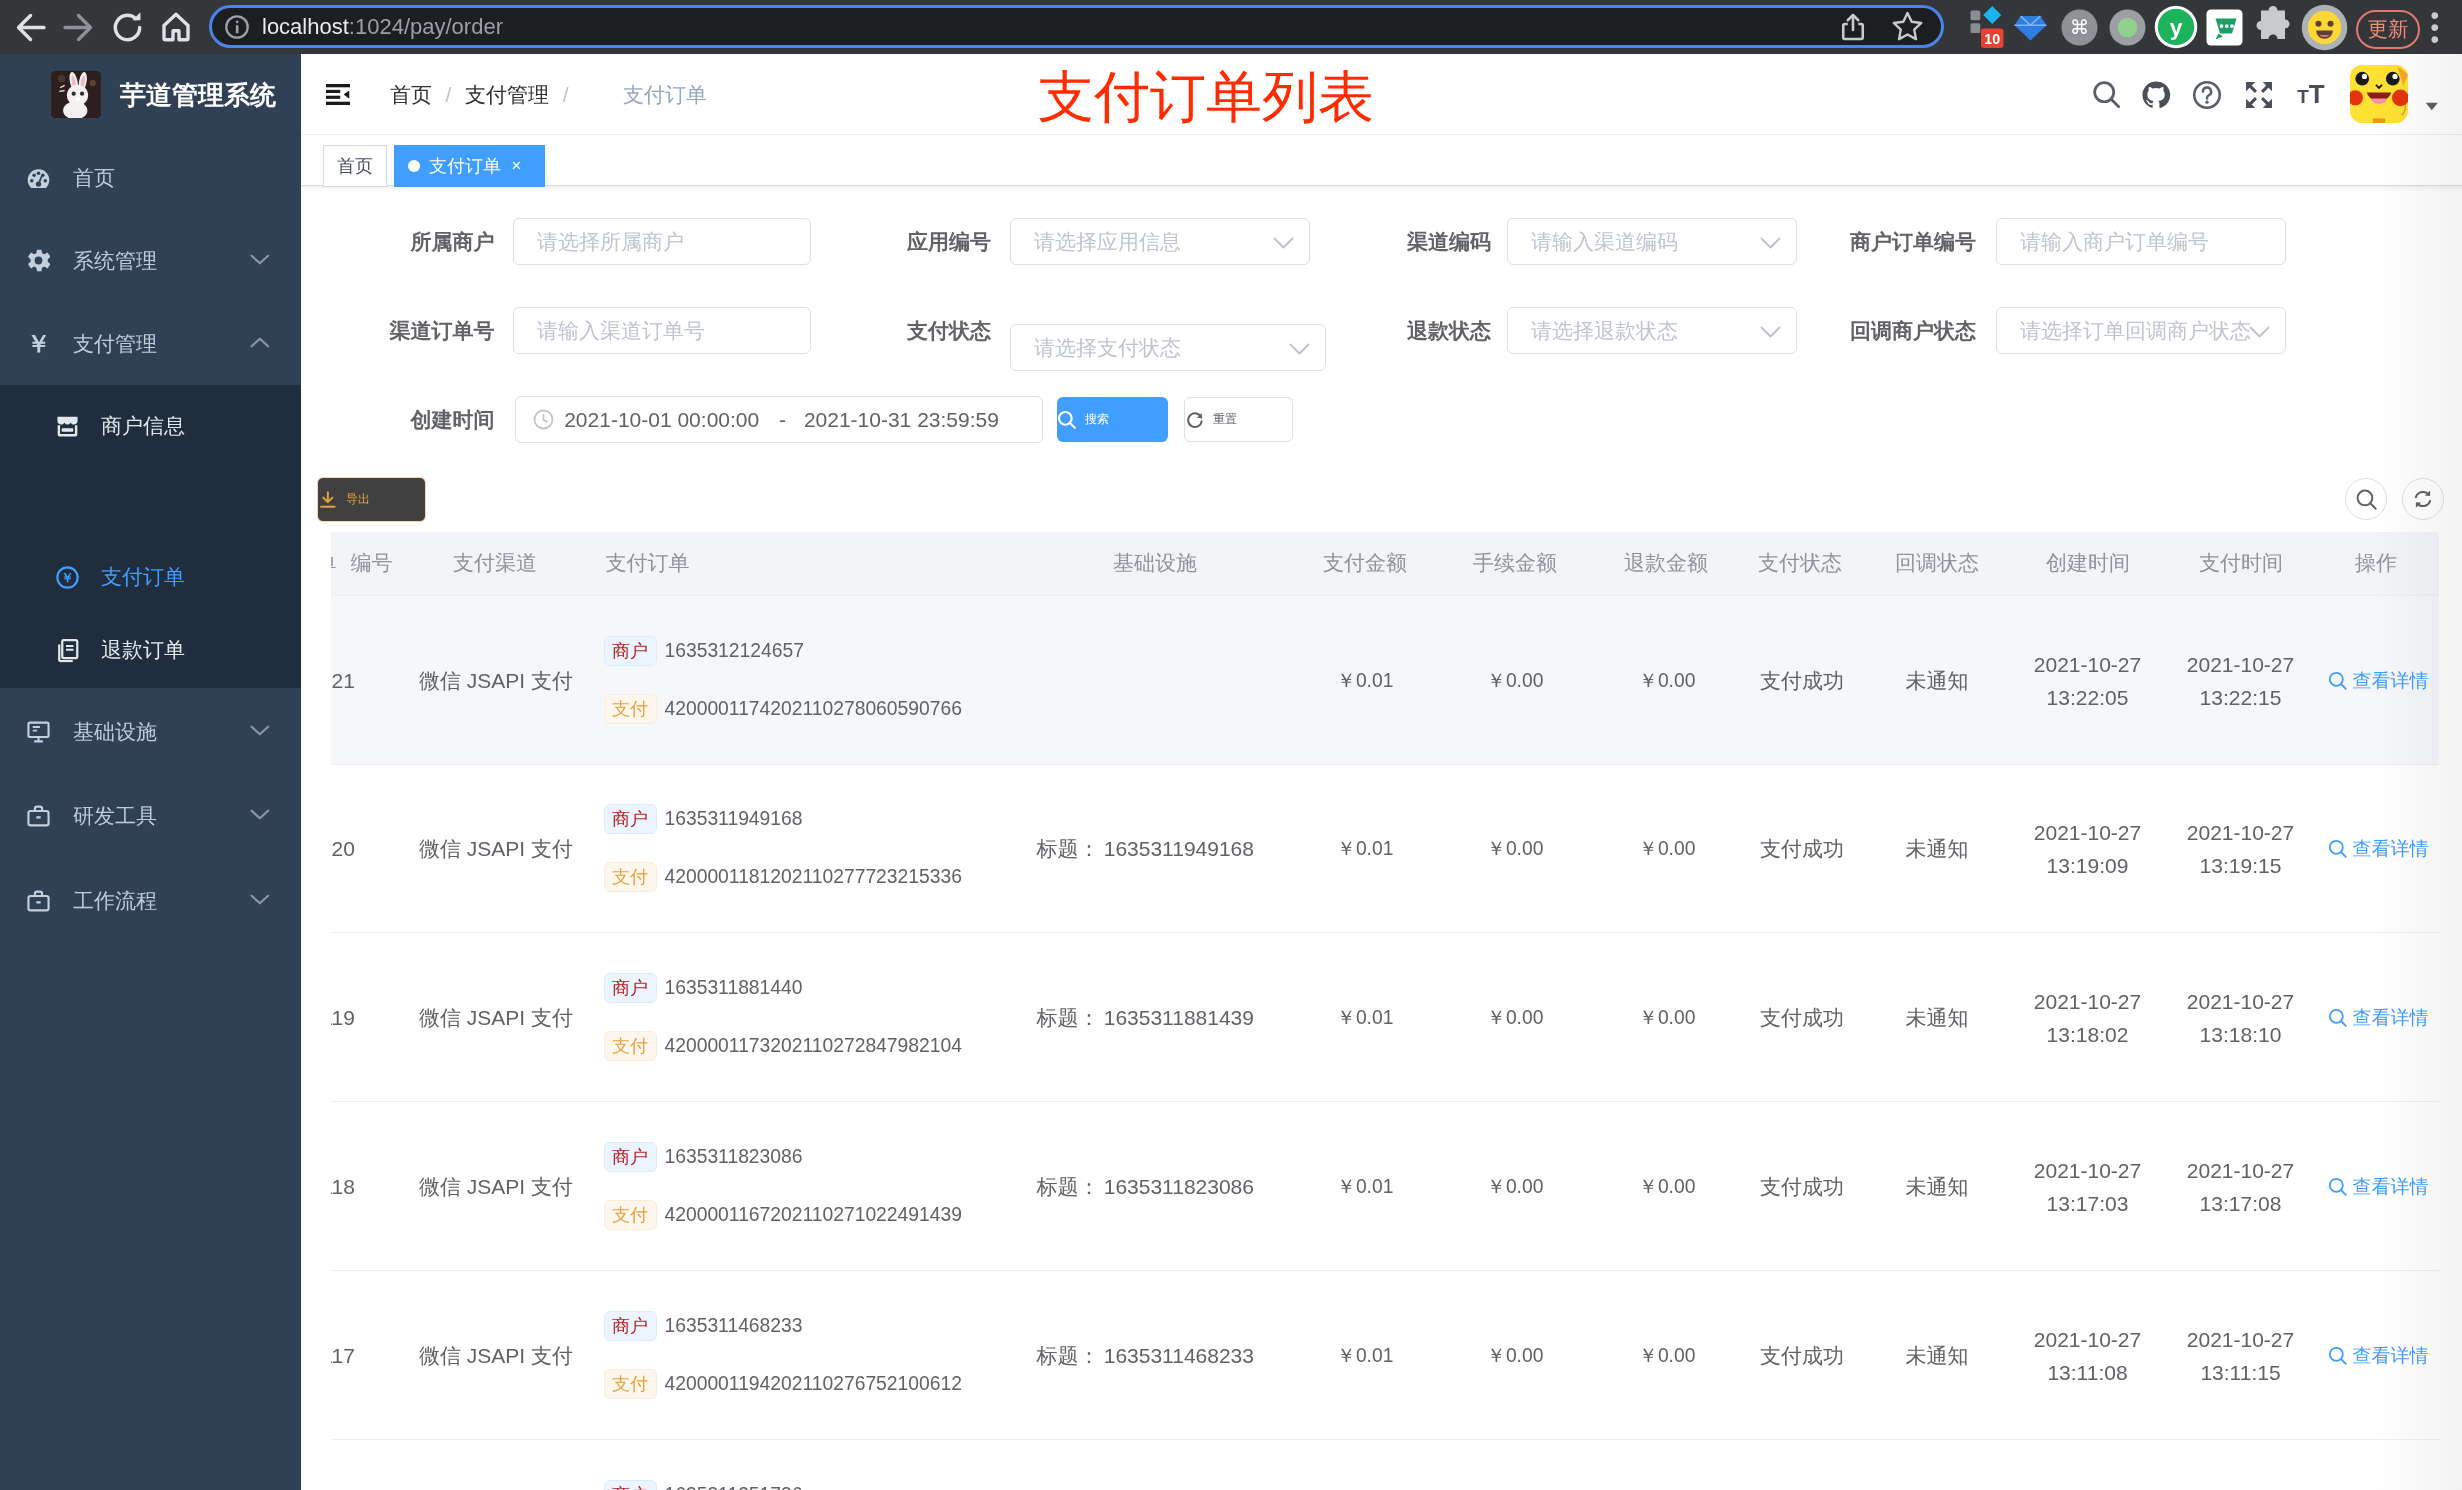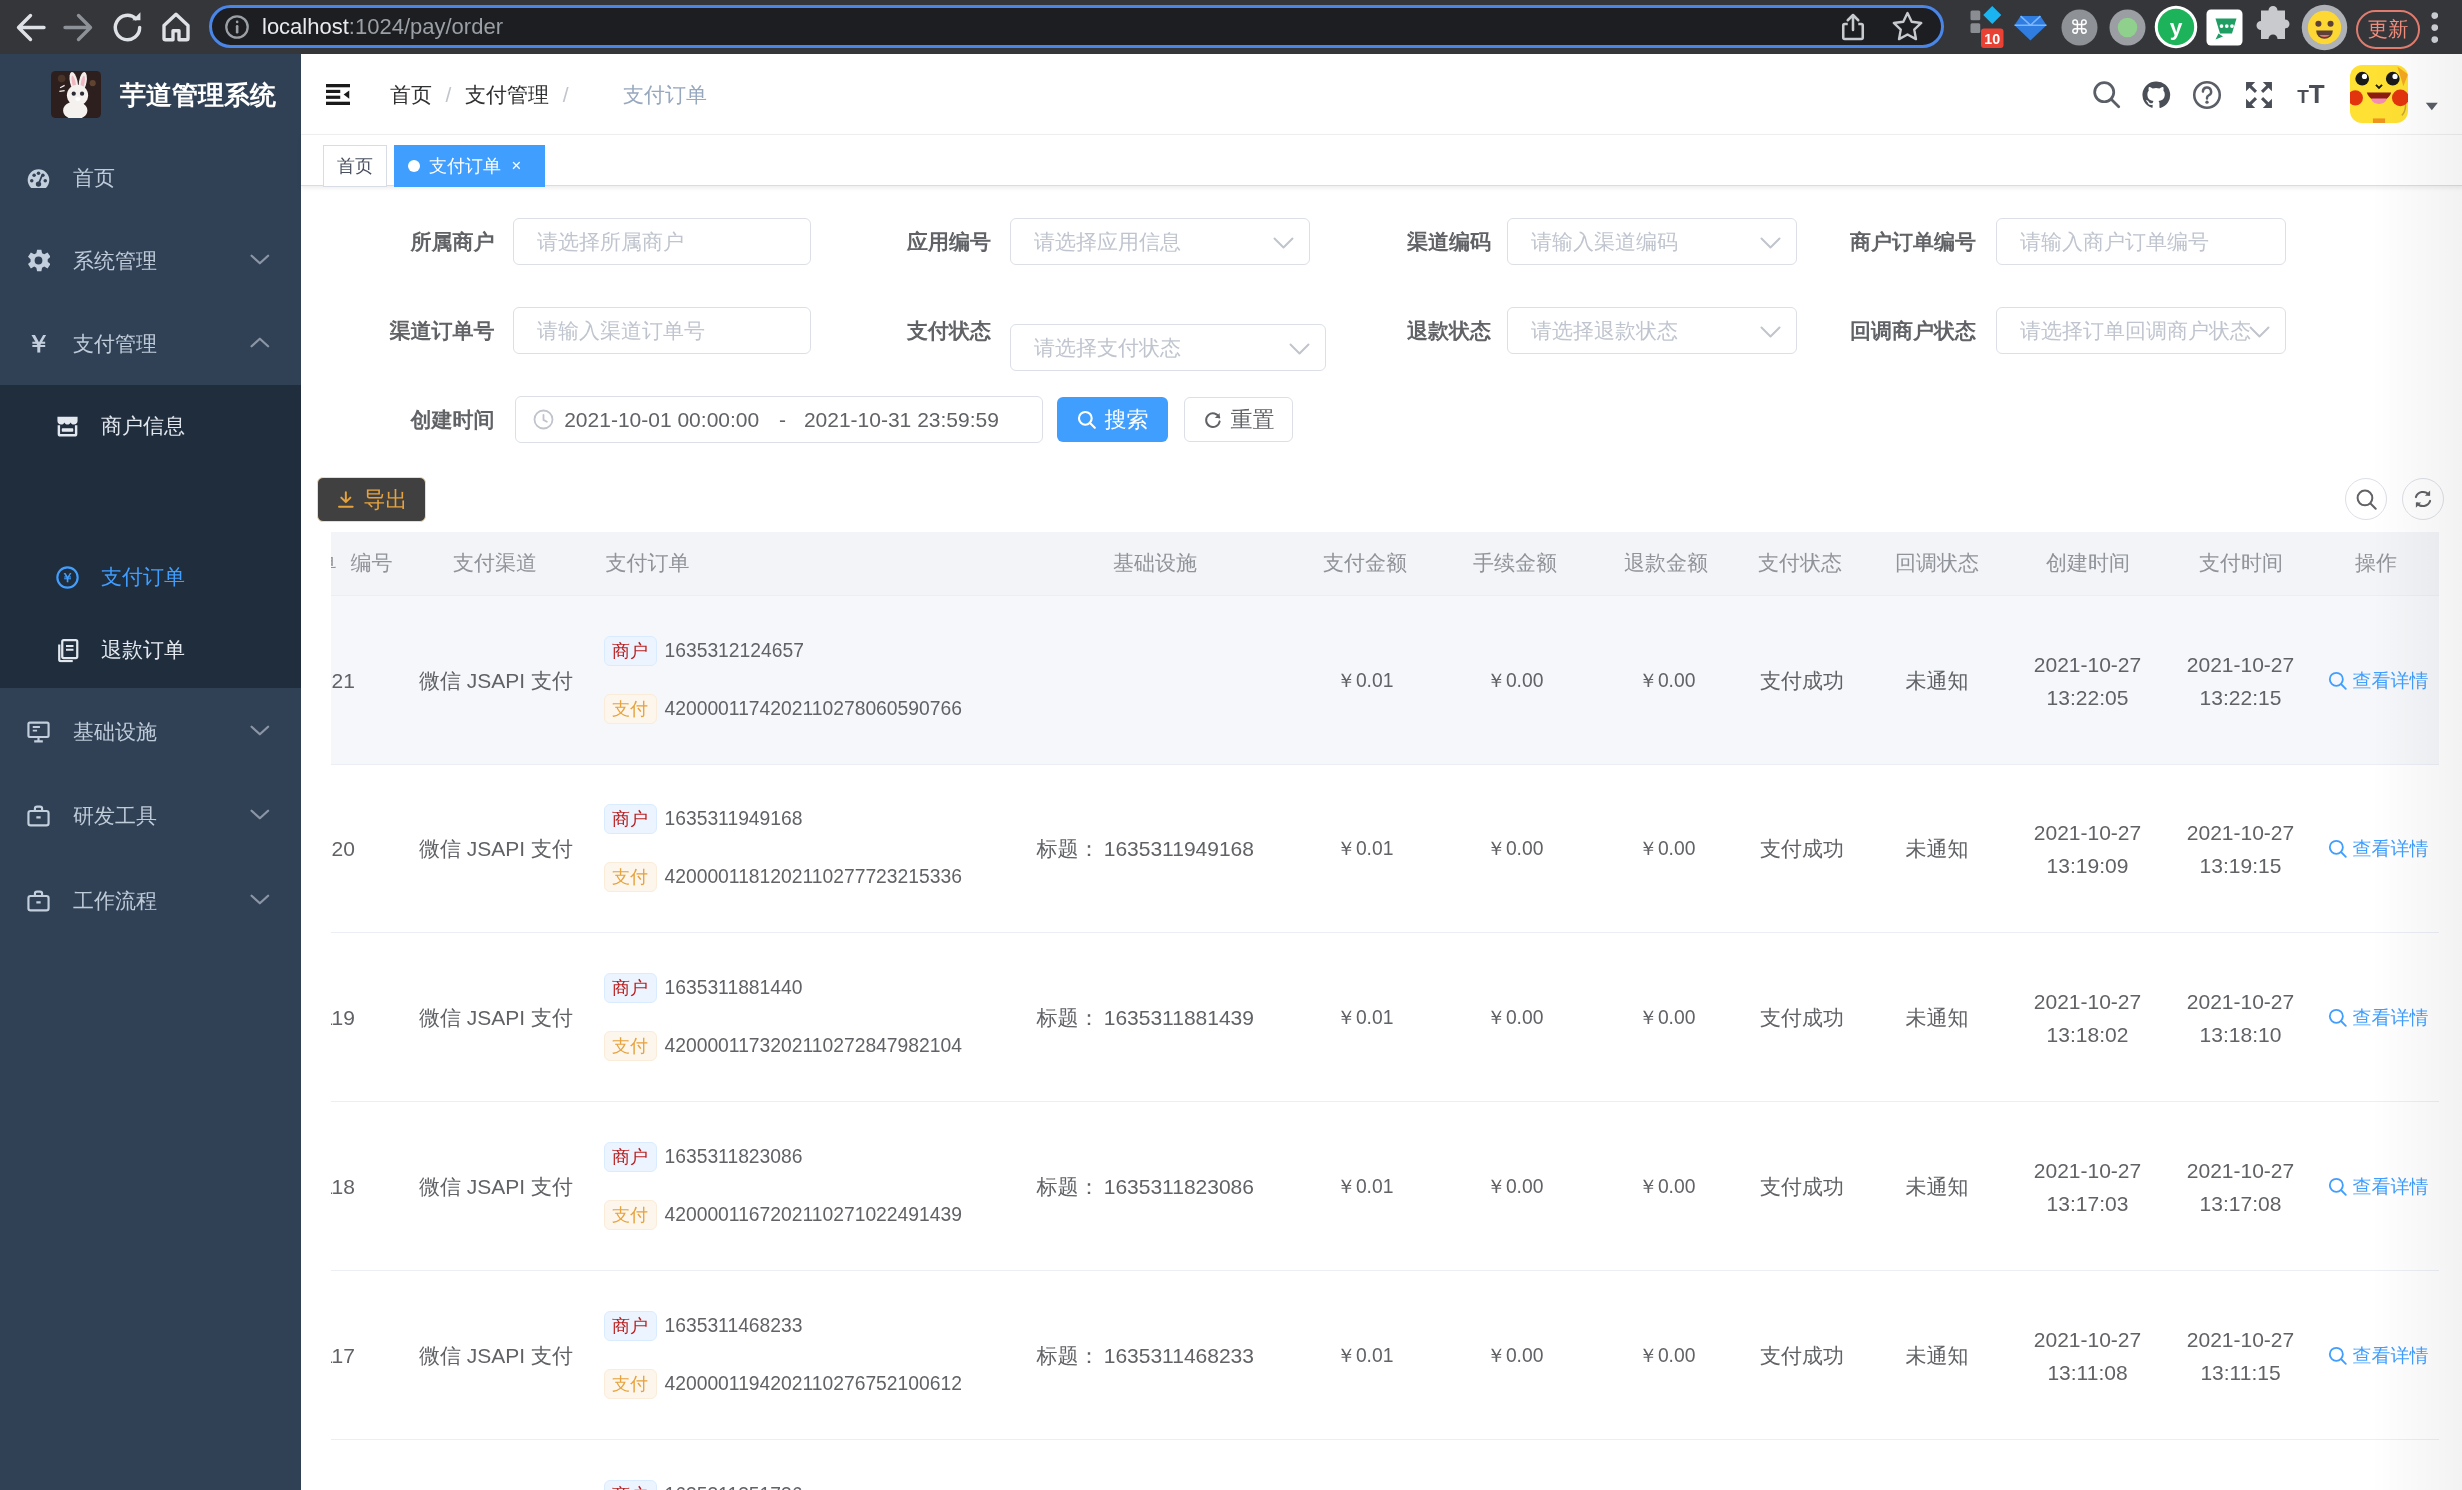--- a/index.html
+++ b/index.html
@@ -35,21 +35,21 @@
 #tag1{left:22px;width:64px;background:#fff;border:1.5px solid #d8dce5;color:#495060;justify-content:center}
 #tag2{left:93px;width:151px;background:#409eff;border:1.5px solid #409eff;color:#fff}
 #tag2 .dot{width:12px;height:12px;border-radius:50%;background:#fff;margin-left:13px}
 #tag2 .t{margin-left:9px}
 #tag2 .x{margin-left:10.6px;font-size:16.7px}
 
 .flabel{position:absolute;height:47px;display:flex;align-items:center;justify-content:flex-end;font-size:21px;font-weight:700;color:#606266;white-space:nowrap}
 .finput{position:absolute;height:47px;border:1.5px solid #dcdfe6;border-radius:6px;background:#fff;display:flex;align-items:center;font-size:21px;color:#bfc4ce;white-space:nowrap;overflow:hidden}
 .finput .ph{margin-left:23px}
 .finput .arr{position:absolute;right:15px;top:50%;transform:translateY(-50%)}
-.btn{position:absolute;height:45px;border-radius:6px;display:flex;align-items:center;justify-content:center;font-size:22px;white-space:nowrap}
+.btn{position:absolute;height:45px;border-radius:6px;display:flex;align-items:center;font-size:12px;white-space:nowrap}
 
 #tablewrap{position:absolute;left:29.5px;top:478px;width:2108px;height:959px;overflow:hidden}
 #thead{position:absolute;left:0;top:0;width:2108px;height:64px;background:#f3f4f8;border-bottom:1.5px solid #ebeef5}
 .th{position:absolute;top:0;height:62px;display:flex;align-items:center;font-size:21px;font-weight:500;color:#909399;white-space:nowrap}
 .th.c{justify-content:center}
 .row{position:absolute;left:0;width:2108px;height:169px;border-bottom:1.5px solid #ebeef5}
 .cell{position:absolute;display:flex;align-items:center;font-size:21px;color:#606266;white-space:nowrap}
 .cell.c{justify-content:center}
 .num{font-size:19.3px}
 .ctag{position:absolute;width:53px;height:30px;border-radius:6px;display:flex;align-items:center;justify-content:center;font-size:18px}
@@ -293,20 +293,21 @@
       <div class="cicon" style="left:23px;width:27px;height:81px">
         <svg width="24" height="21" viewBox="0 0 32 28" fill="none">
           <rect x="0" y="0" width="32" height="4.4" fill="#1a1a1a"></rect>
           <rect x="0" y="23.6" width="32" height="4.4" fill="#1a1a1a"></rect>
           <rect x="0" y="7.8" width="19" height="4.2" fill="#1a1a1a"></rect>
           <rect x="0" y="15.6" width="19" height="4.2" fill="#1a1a1a"></rect>
           <path d="M31 8.5l-7.5 5.5 7.5 5.5z" fill="#1a1a1a"></path>
         </svg>
       </div>
       <div id="crumb">首页<span class="sep">/</span>支付管理<span class="sep">/</span><span class="last">支付订单</span></div>
+      <div id="redtitle">支付订单列表</div>
       <div class="nvic" style="left:2076px;width:58px"></div>
       <div class="nvic" style="left:1791px;width:29px">
         <svg width="29" height="29" viewBox="0 0 38 38" fill="none">
           <circle cx="16" cy="16" r="12.5" stroke="#5a5e66" stroke-width="3.6"></circle>
           <path d="M25.5 25.5L35 35" stroke="#5a5e66" stroke-width="3.6" stroke-linecap="round"></path>
         </svg>
       </div>
       <div class="nvic" style="left:1840px;width:30px">
         <svg width="30" height="30" viewBox="0 0 40 40" fill="none">
           <path d="M20 2a18 18 0 0 0-5.7 35.1c.9.2 1.2-.4 1.2-.9v-3.1c-5 1.1-6.1-2.2-6.1-2.2-.8-2.1-2-2.7-2-2.7-1.6-1.1.1-1.1.1-1.1 1.8.1 2.8 1.9 2.8 1.9 1.6 2.8 4.3 2 5.3 1.5.2-1.2.6-2 1.2-2.5-4-.5-8.3-2-8.3-9a7 7 0 0 1 1.9-4.9 6.5 6.5 0 0 1 .2-4.8s1.5-.5 5 1.9a17.2 17.2 0 0 1 9 0c3.4-2.4 5-1.9 5-1.9.9 2.4.3 4.3.2 4.8a7 7 0 0 1 1.9 4.9c0 7-4.3 8.5-8.4 9 .7.6 1.3 1.7 1.3 3.4v5c0 .5.3 1.1 1.2.9A18 18 0 0 0 20 2z" fill="#4a4e57"></path>

